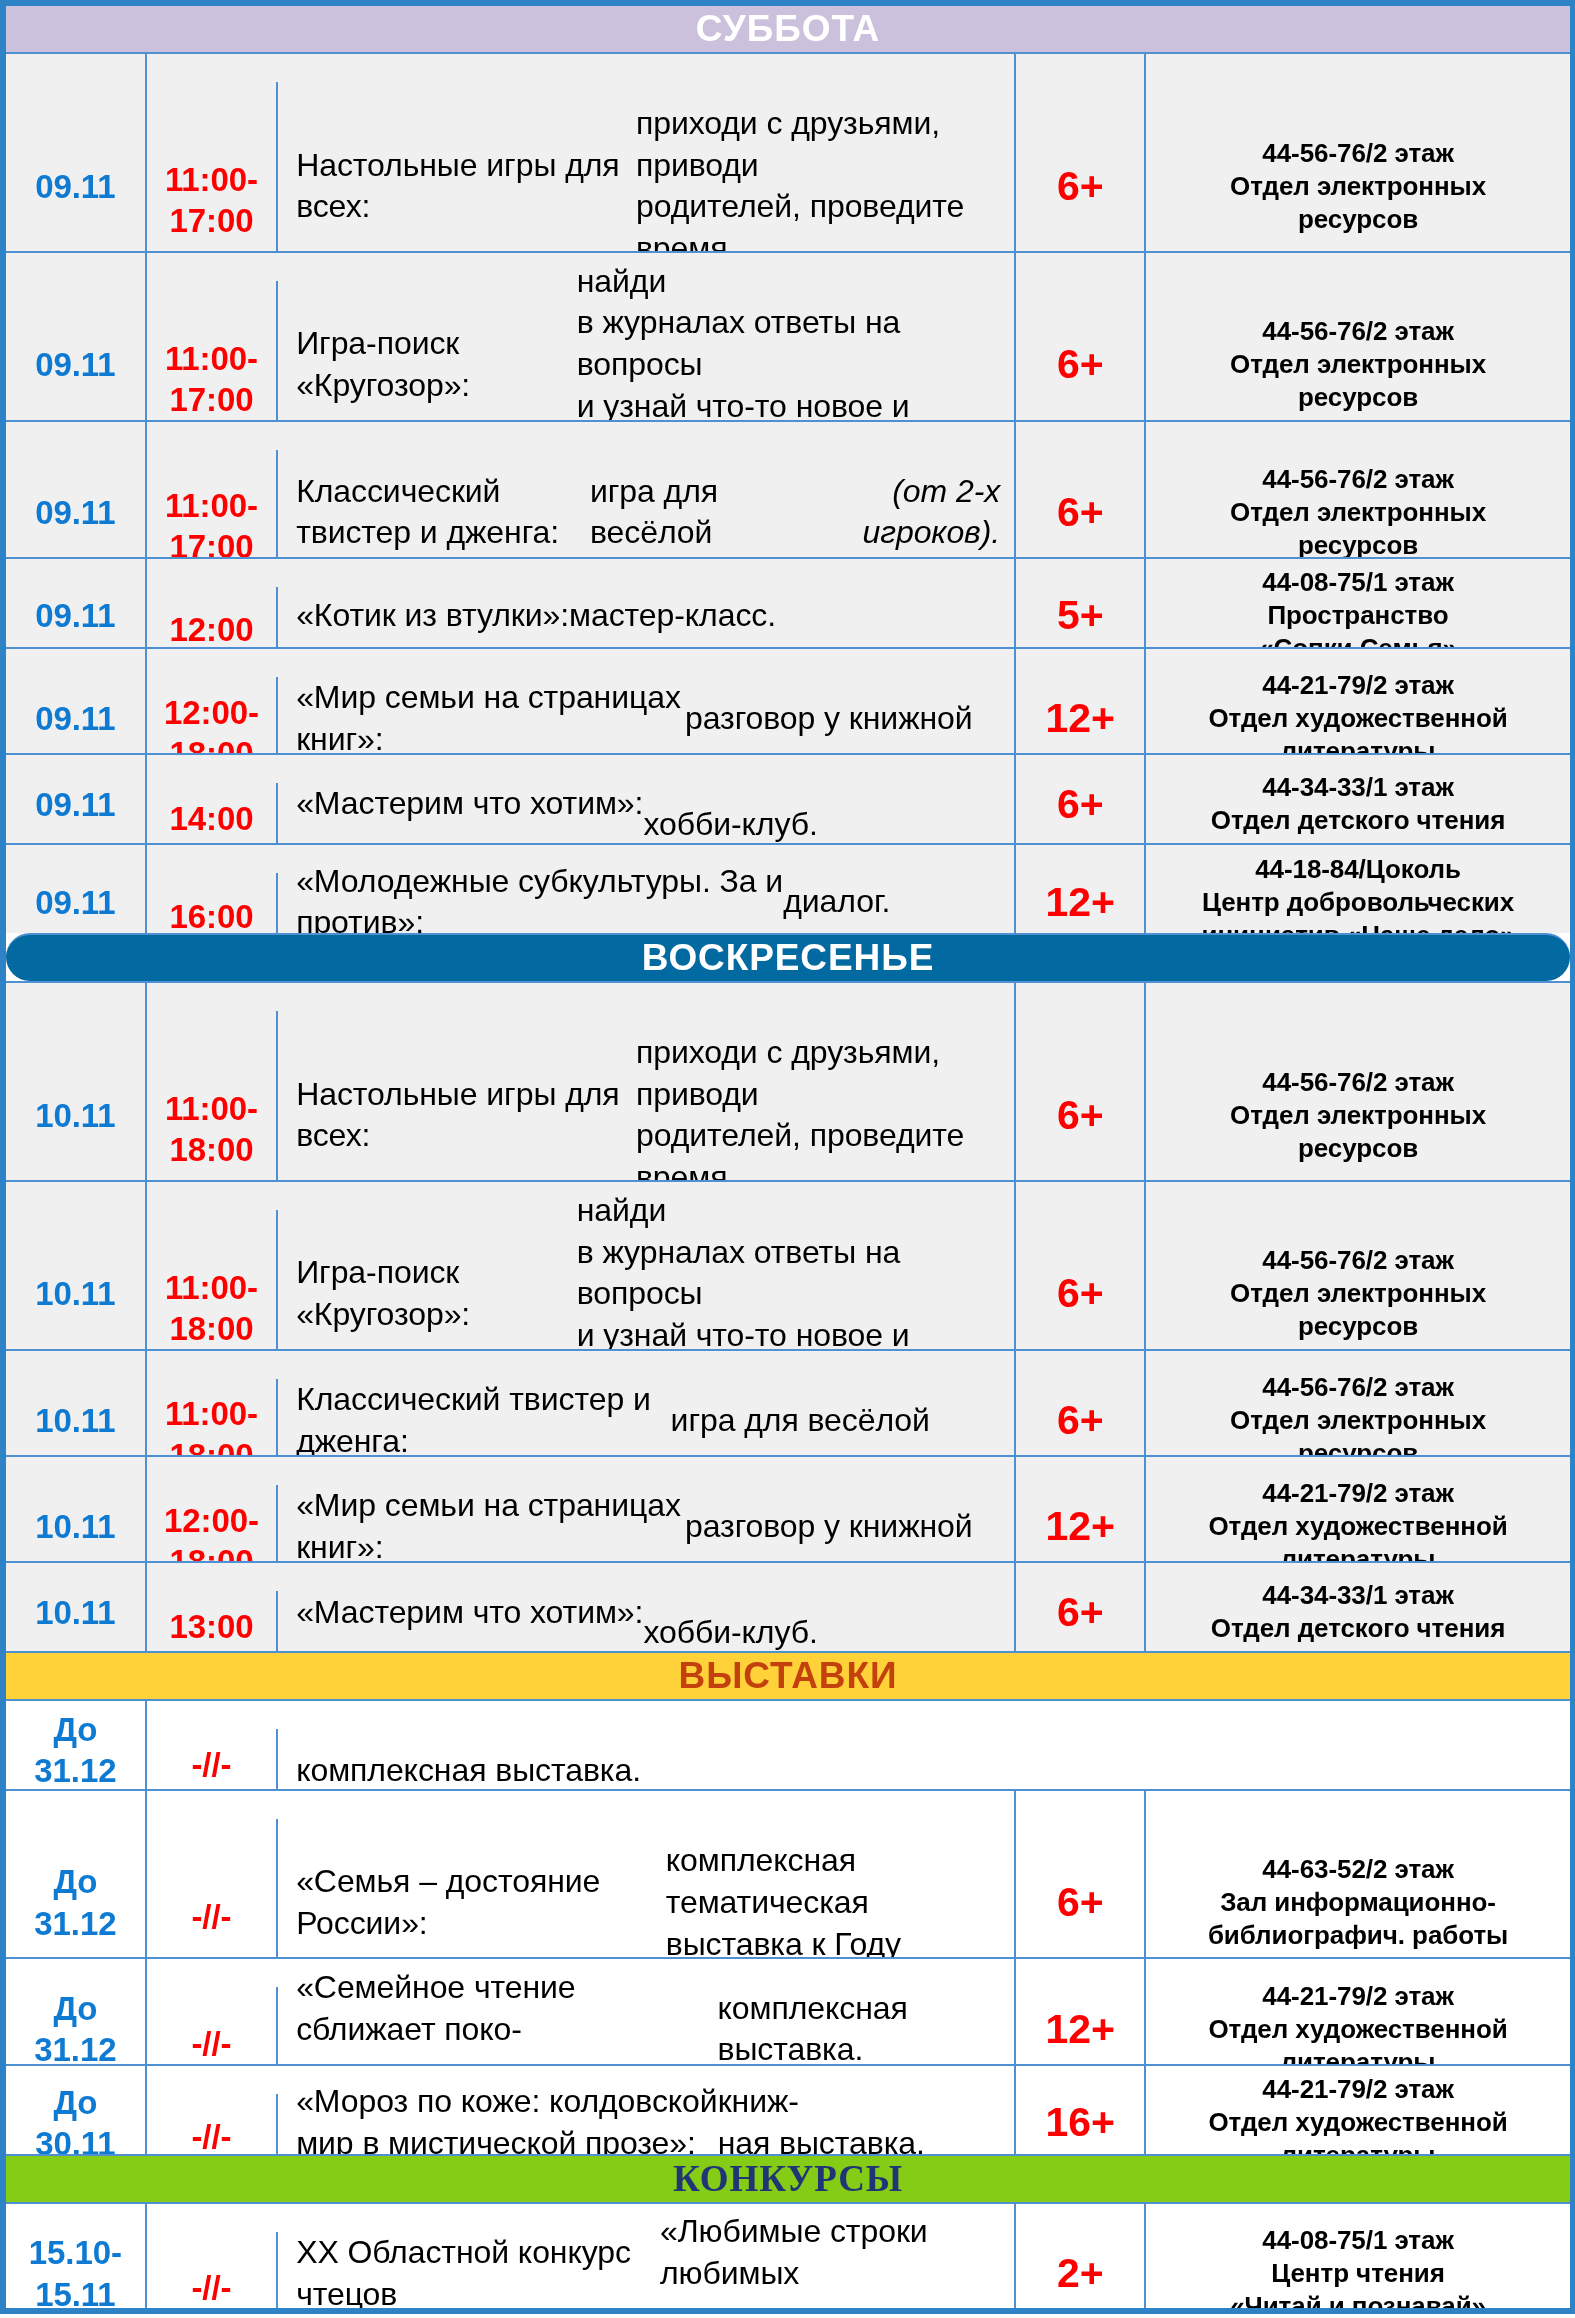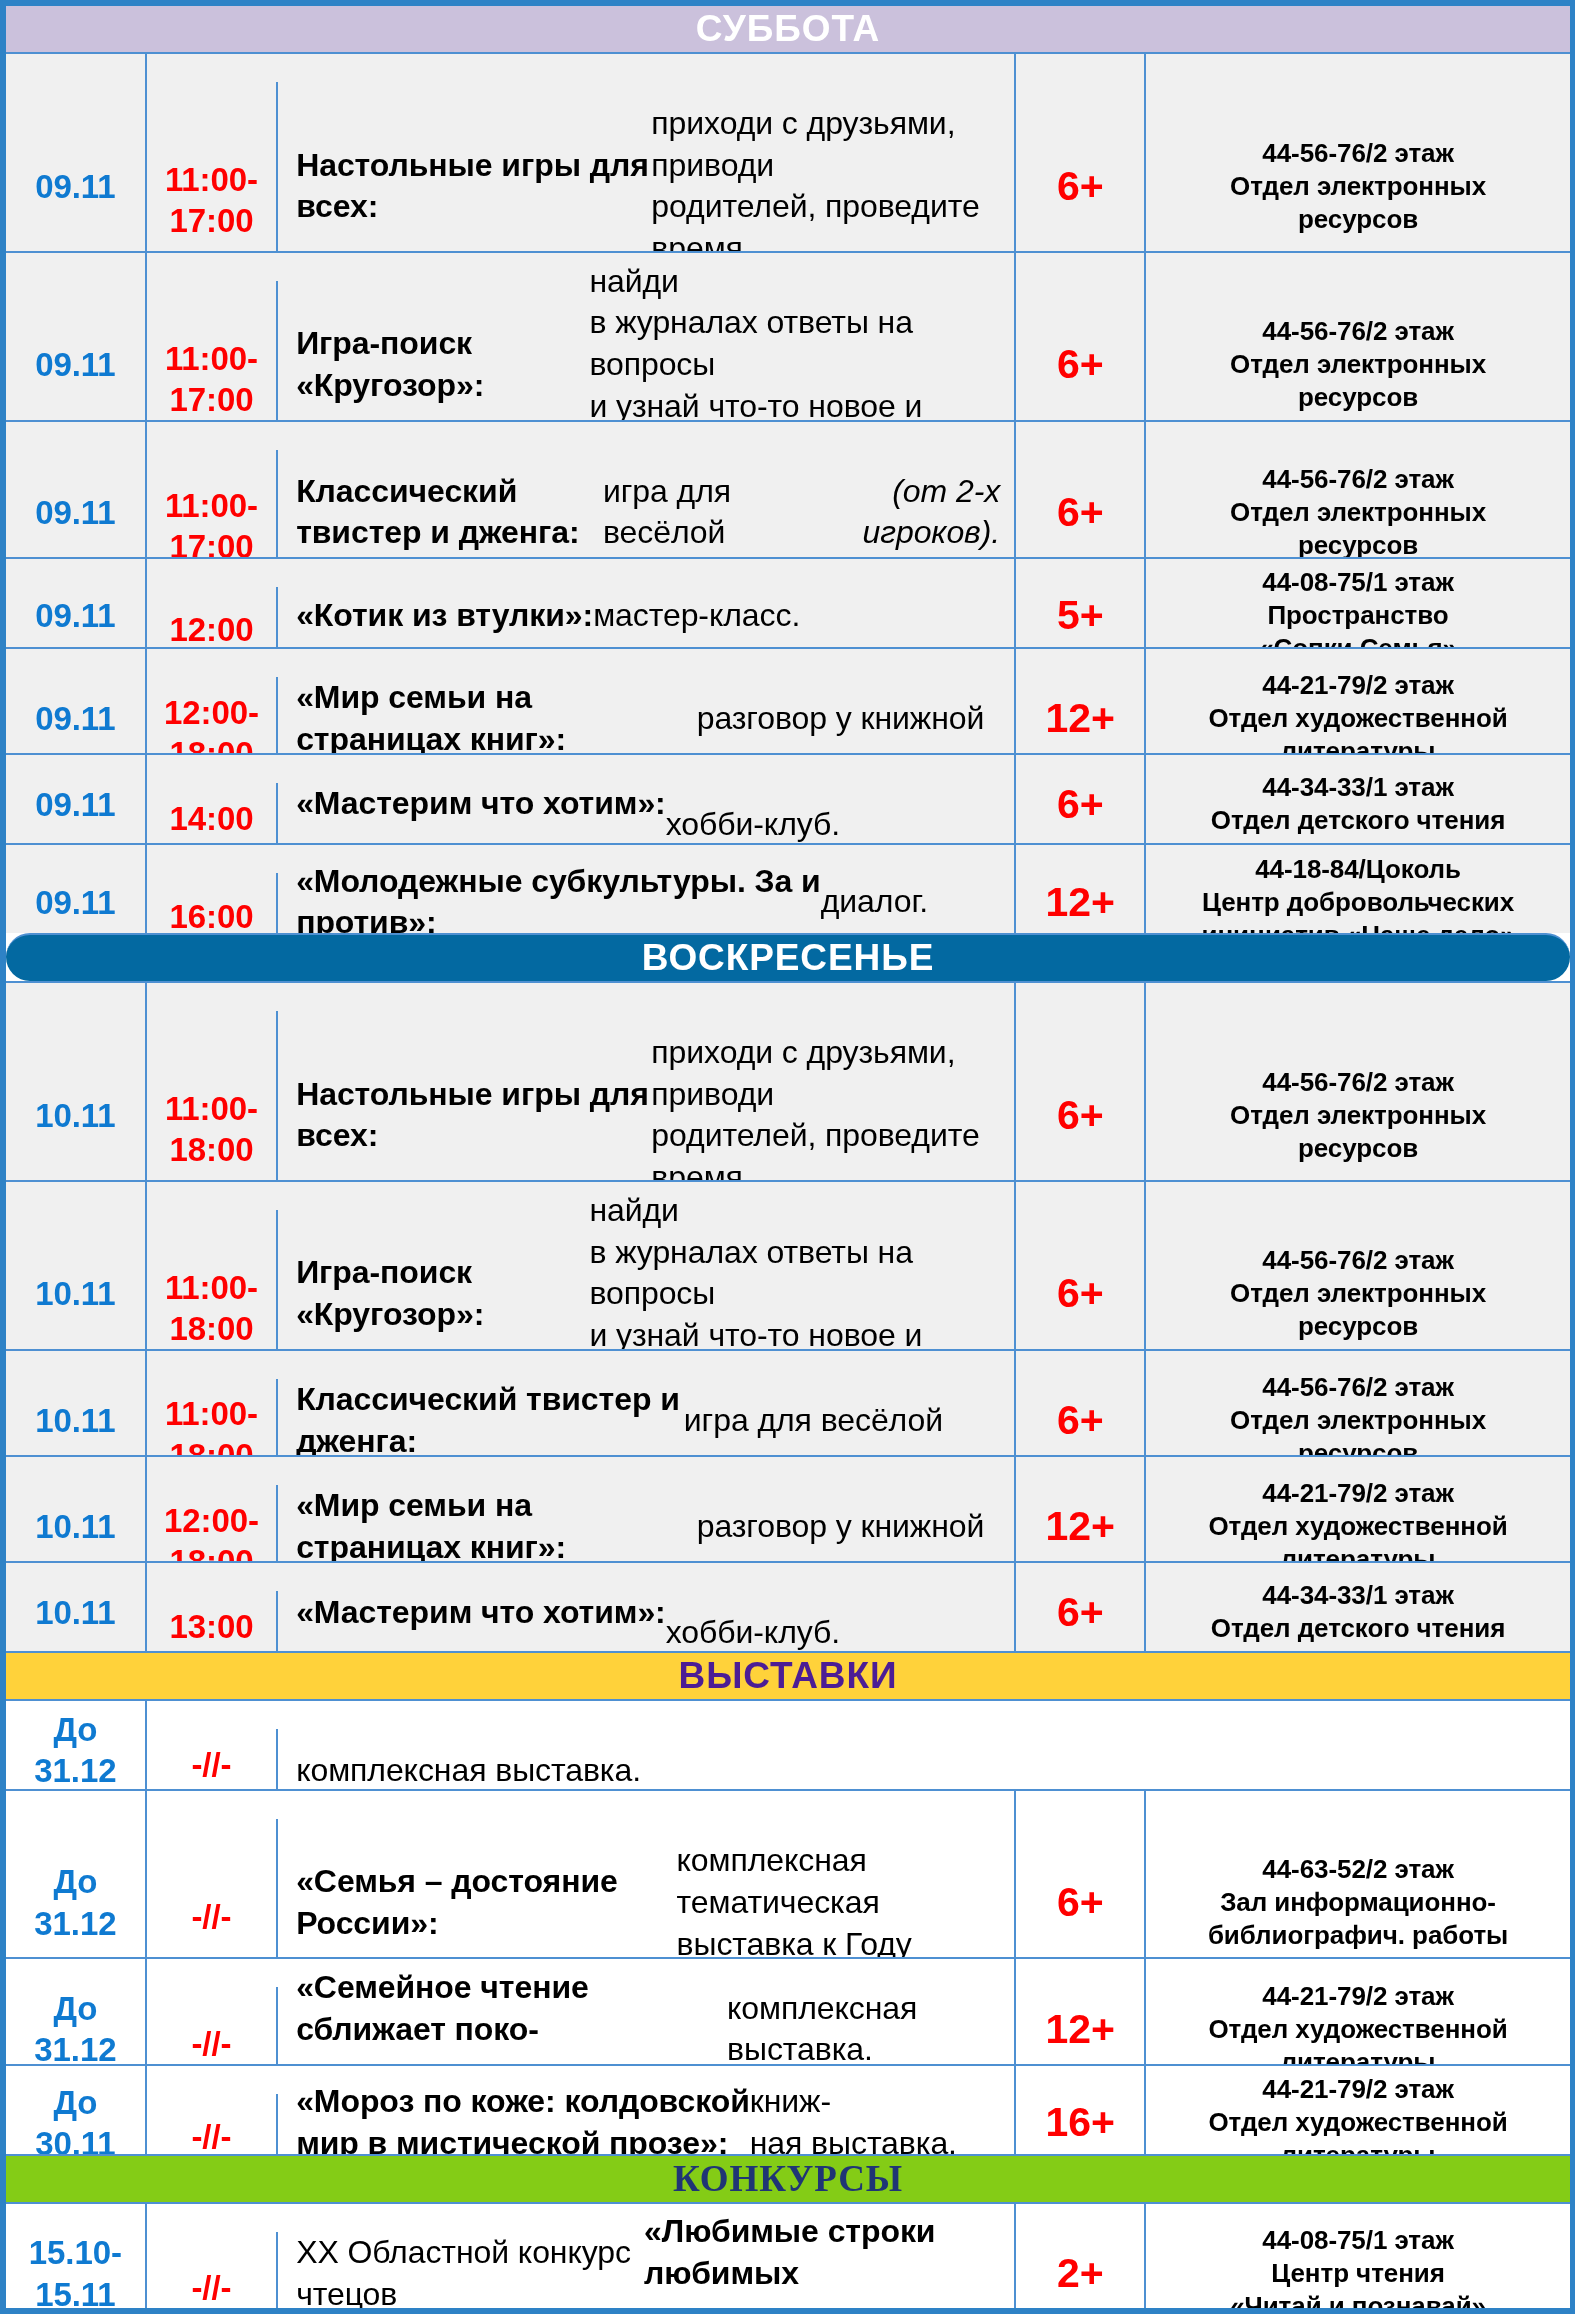--- a/index.html
+++ b/index.html
@@ -28,21 +28,21 @@
     white-space:pre-line;text-align:center;
   }
   .cell:last-child{border-right:none;}
   .c-date{color:var(--date);font-weight:700;font-size:33px;line-height:1.25;}
   .c-time{color:var(--time);font-weight:700;font-size:33px;line-height:1.25;margin-top:28px;}
   .c-desc{
     justify-content:flex-start;text-align:left;
     font-size:32px;line-height:1.3;color:#000;
     padding-left:18px;padding-right:14.2px;
   }
-  .seg-b{font-weight:700;}
+  .seg-b{font-weight:400;}
   .seg-r{font-weight:400;}
   .seg-i{font-weight:400;font-style:italic;text-align:right;}
   .c-age{color:var(--age);font-weight:700;font-size:41px;}
   .c-loc{font-weight:700;font-size:26px;line-height:1.27;color:#000;}
 </style>
 </head>
 <body>
 
 <div class="page" id="schedule">
     <div class="band" style="background: rgb(203, 193, 220);">
@@ -177,21 +177,21 @@
     <div class="row" style="background: rgb(240, 240, 240);">
       <div class="cell c-date">10.11</div>
       <div class="cell c-time">13:00</div>
       <div class="cell c-desc"><span class="seg-b">«Мастерим что хотим»:</span><span class="seg-r">
 хобби-клуб.</span></div>
       <div class="cell c-age">6+</div>
       <div class="cell c-loc">44-34-33/1 этаж
 Отдел детского чтения</div>
     </div>
     <div class="band" style="background: rgb(255, 210, 58);">
-      <span style="color: #4c1d95; text-align: right;">ВЫСТАВКИ</span>
+      <span style="color: #c2410c; text-align: right;">ВЫСТАВКИ</span>
     </div>
     <div class="row" style="background: rgb(255, 255, 255);">
       <div class="cell c-date">До
 31.12</div>
       <div class="cell c-time">-//-</div>
       <div class="cell c-desc"><span class="seg-r">
 комплексная выставка.</span></div>
     </div>
     <div class="row" style="background: rgb(255, 255, 255);">
       <div class="cell c-date">До

